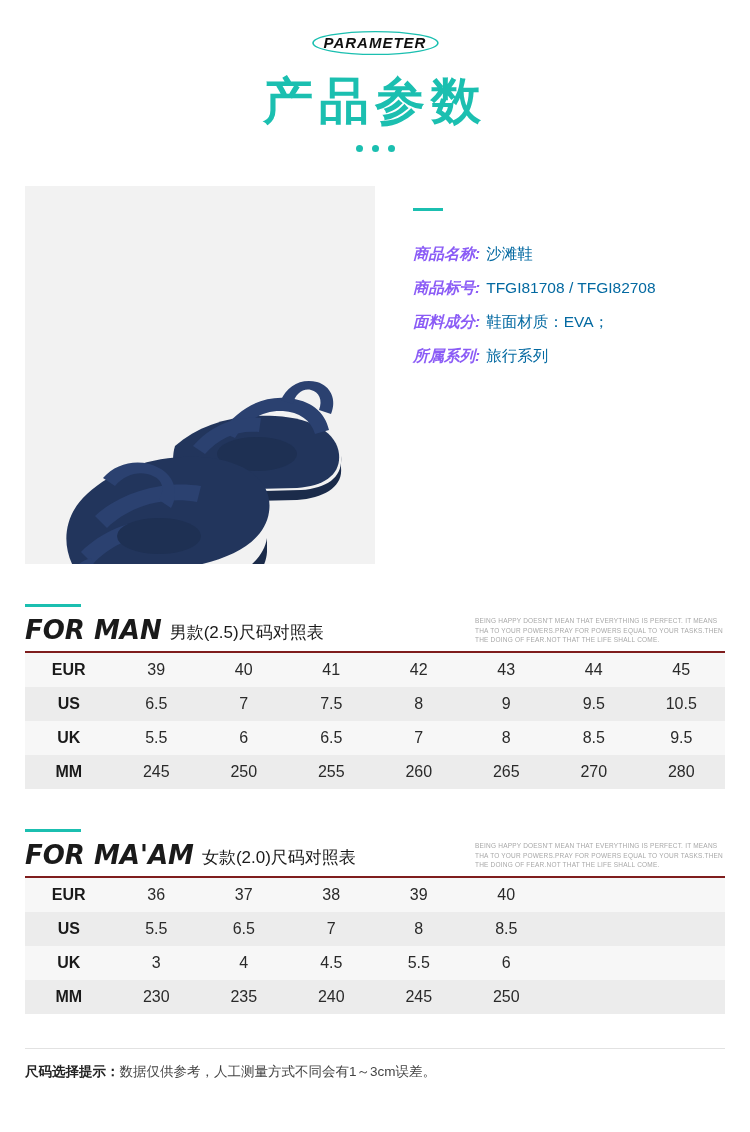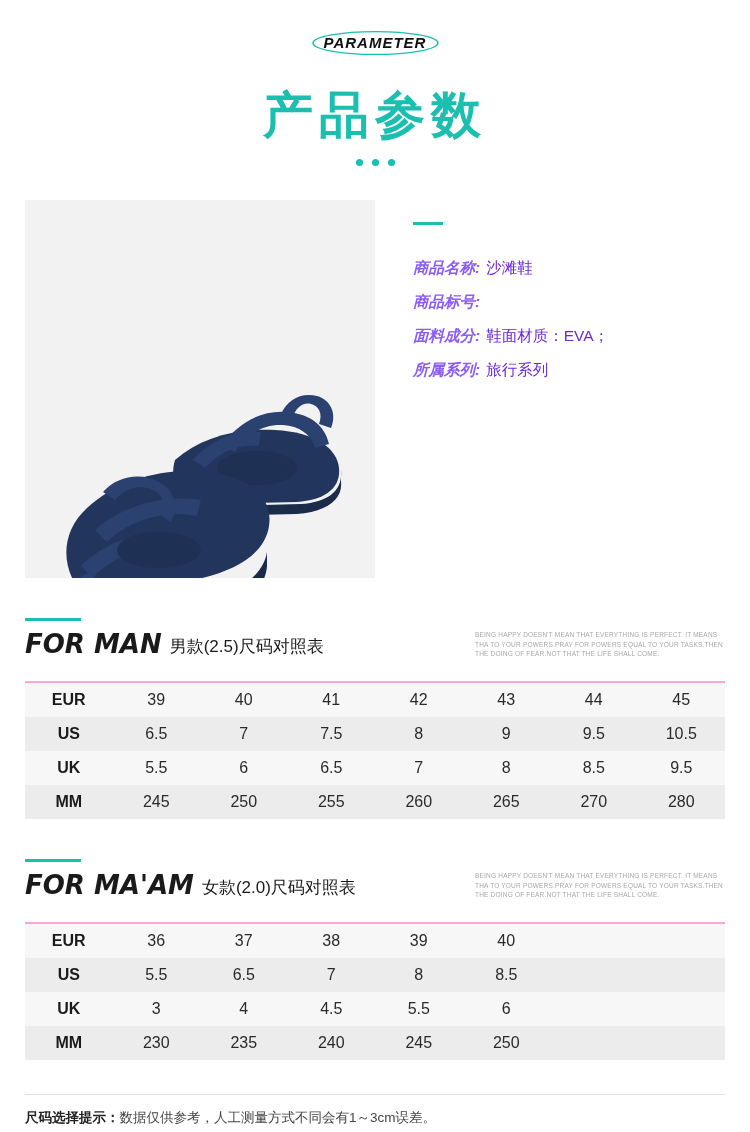--- a/index.html
+++ b/index.html
@@ -41,21 +41,21 @@
   .badge-text {
     position: relative;
     font-family: "Liberation Sans", sans-serif;
     font-weight: bold;
     font-style: italic;
     font-size: 15px;
     letter-spacing: 1px;
     color: #111111;
   }
   .main-title {
-    margin-top: 32px;
+    margin-top: 18px;
     font-family: "DejaVu Sans", sans-serif;
     font-weight: bold;
     font-size: 50px;
     letter-spacing: 6px;
     color: #1bbfb0;
     line-height: 1.1;
   }
   .dots {
     margin-top: 16px;
     display: flex;
@@ -107,21 +107,21 @@
     color: #333;
   }
   .spec-label {
     font-weight: bold;
     white-space: nowrap;
     color: #8b5cf6;
     font-style: italic;
   }
   .spec-value {
     margin-left: 6px;
-    color: #6d28d9;
+    color: #0369a1;
     text-align: center;
   }
   .spec-sub {
     margin-left: 76px;
     font-size: 15.5px;
     line-height: 34px;
     color: #333;
   }
 
   
@@ -165,22 +165,22 @@
     font-size: 6.5px;
     line-height: 1.5;
     color: #a8a8a8;
     text-align: left;
     letter-spacing: 0.2px;
   }
 
   table.size {
     width: 100%;
     border-collapse: collapse;
-    border-top: 2px solid #f9a8d4;
-    margin-top: 16px;
+    border-top: 2px solid #7f1d1d;
+    margin-top: 0;
     table-layout: fixed;
   }
   table.size td {
     height: 32px;
     text-align: center;
     font-size: 16px;
     color: #2a2a2a;
     border: none;
   }
   table.size tr:nth-child(even) {
@@ -263,20 +263,21 @@
     <div class="specs">
       <div class="spec-rule"></div>
 
       <div class="spec-row">
         <span class="spec-label">商品名称:</span>
         <span class="spec-value">沙滩鞋</span>
       </div>
 
       <div class="spec-row">
         <span class="spec-label">商品标号:</span>
+        <span class="spec-value">TFGI81708 / TFGI82708</span>
       </div>
 
       <div class="spec-row">
         <span class="spec-label">面料成分:</span>
         <span class="spec-value">鞋面材质：EVA；</span>
       </div>
 
       <div class="spec-row">
         <span class="spec-label">所属系列:</span>
         <span class="spec-value">旅行系列</span>

